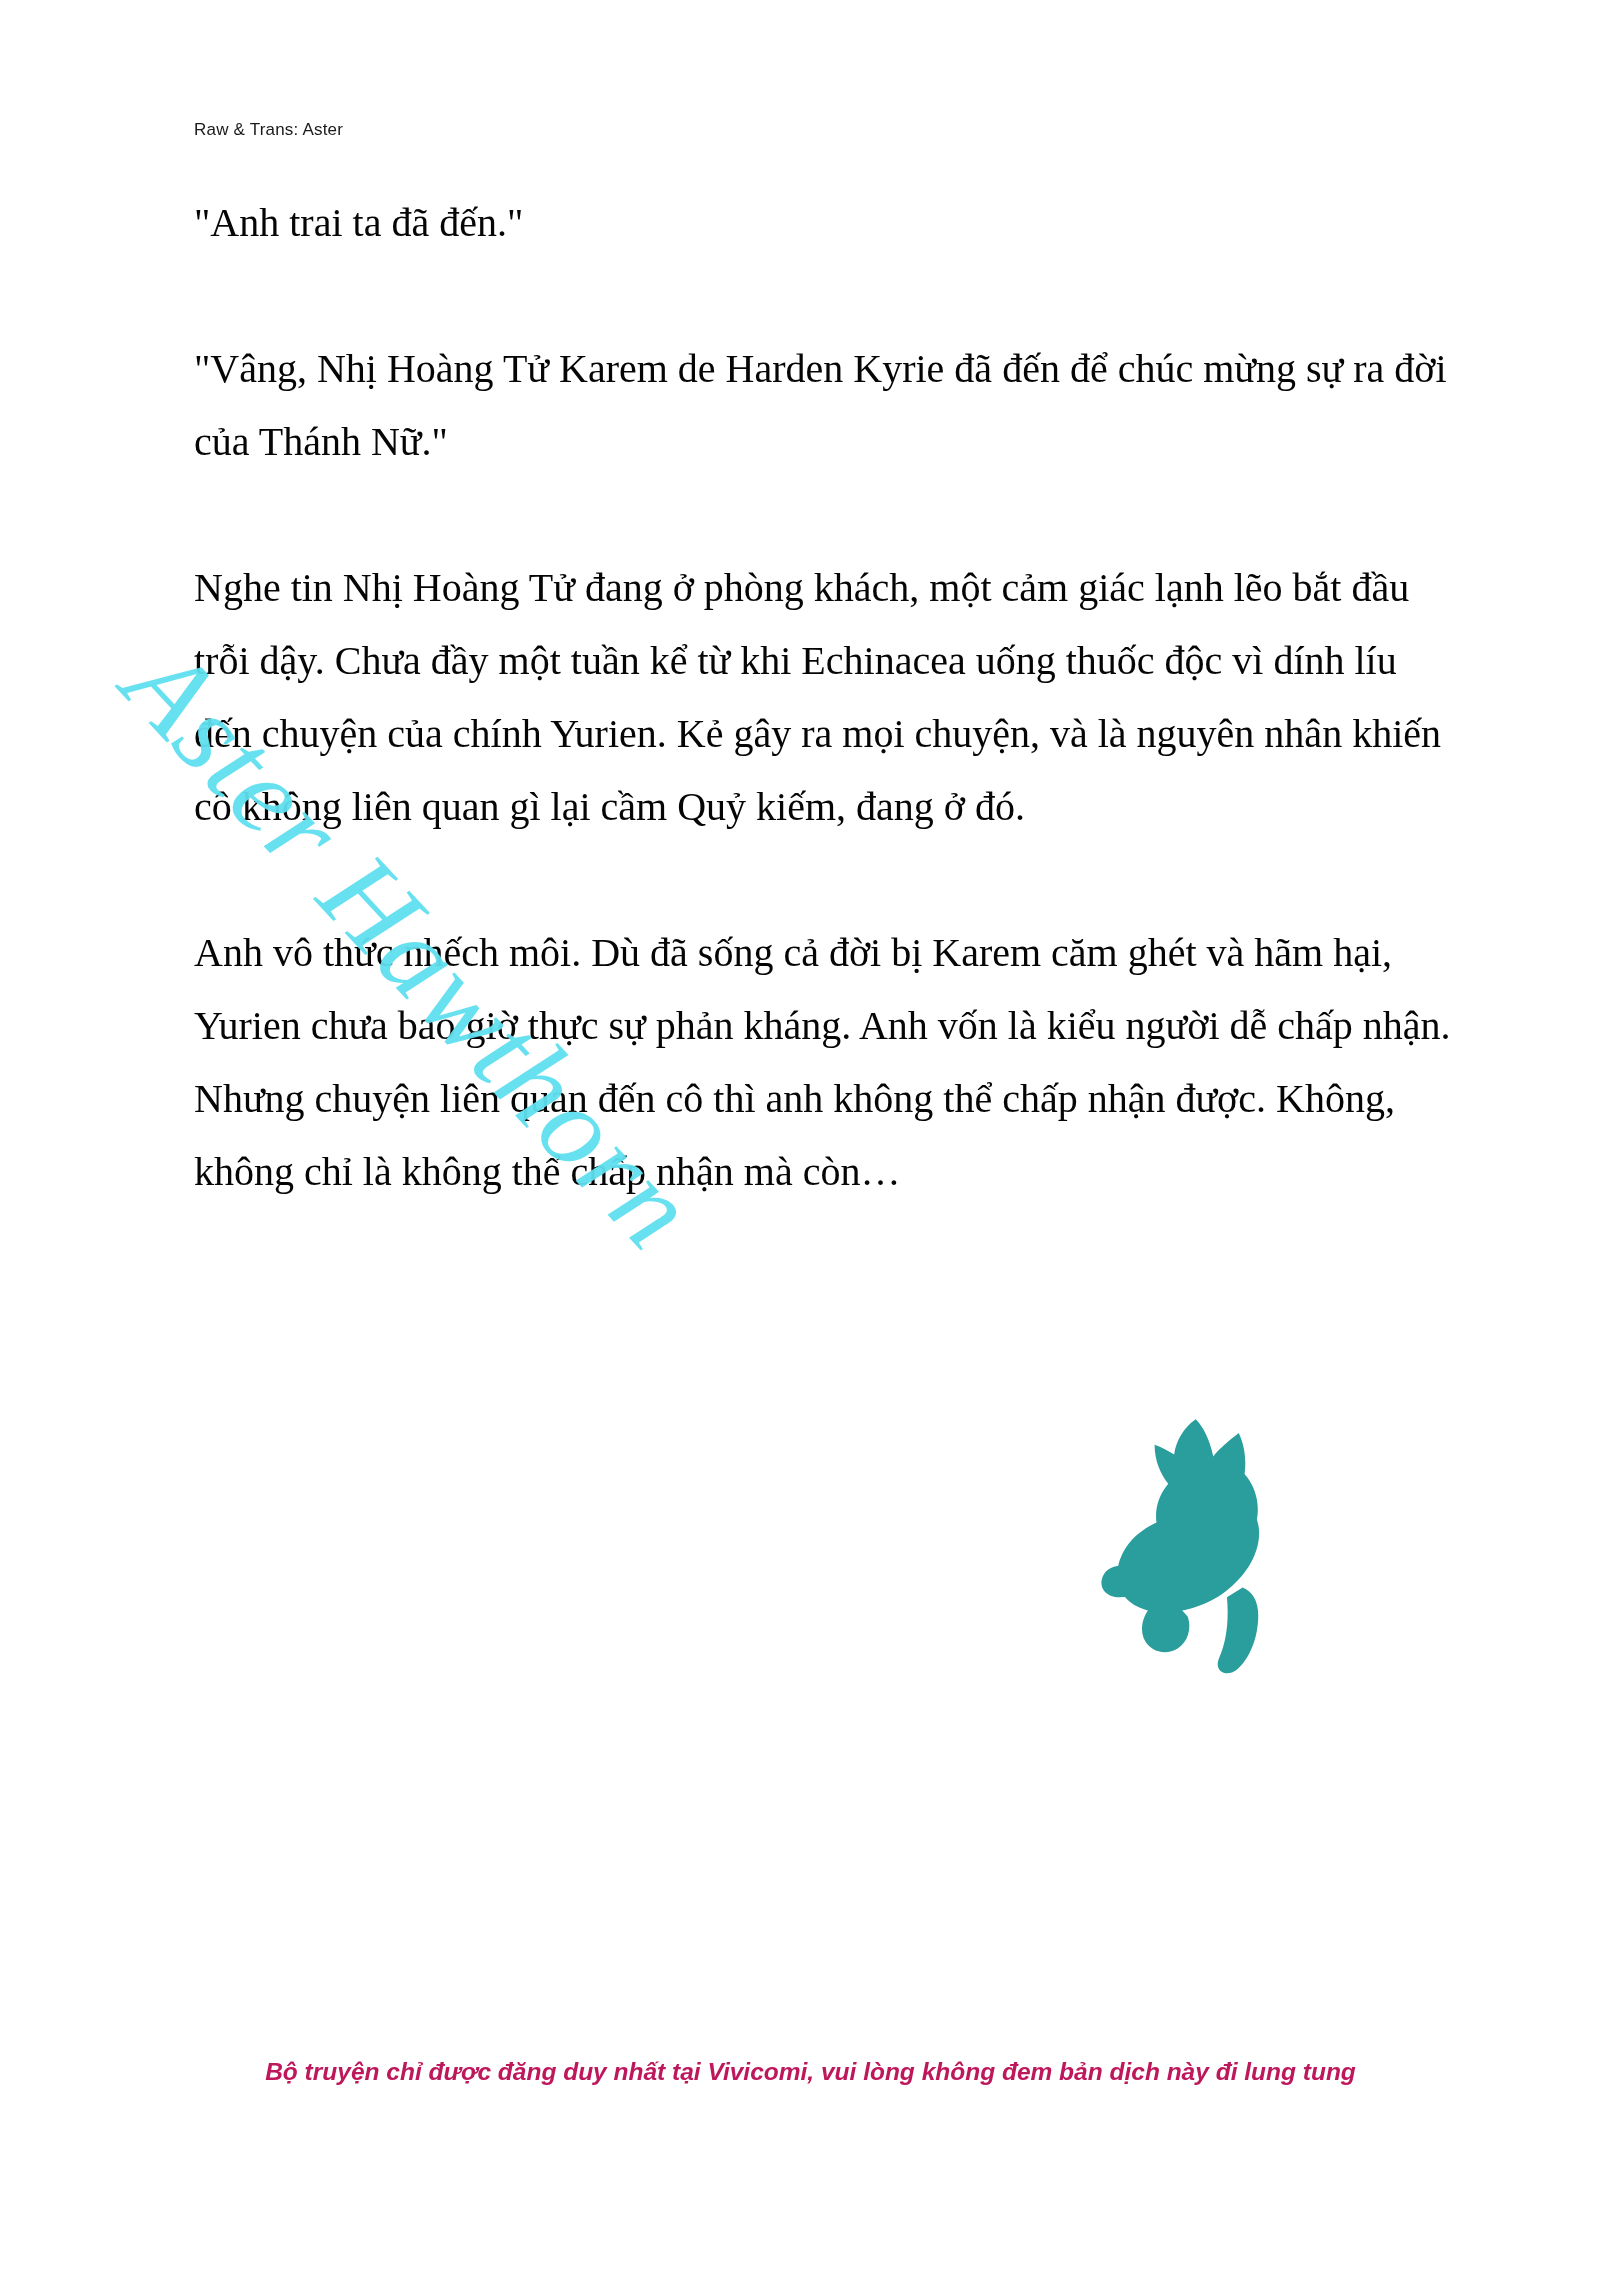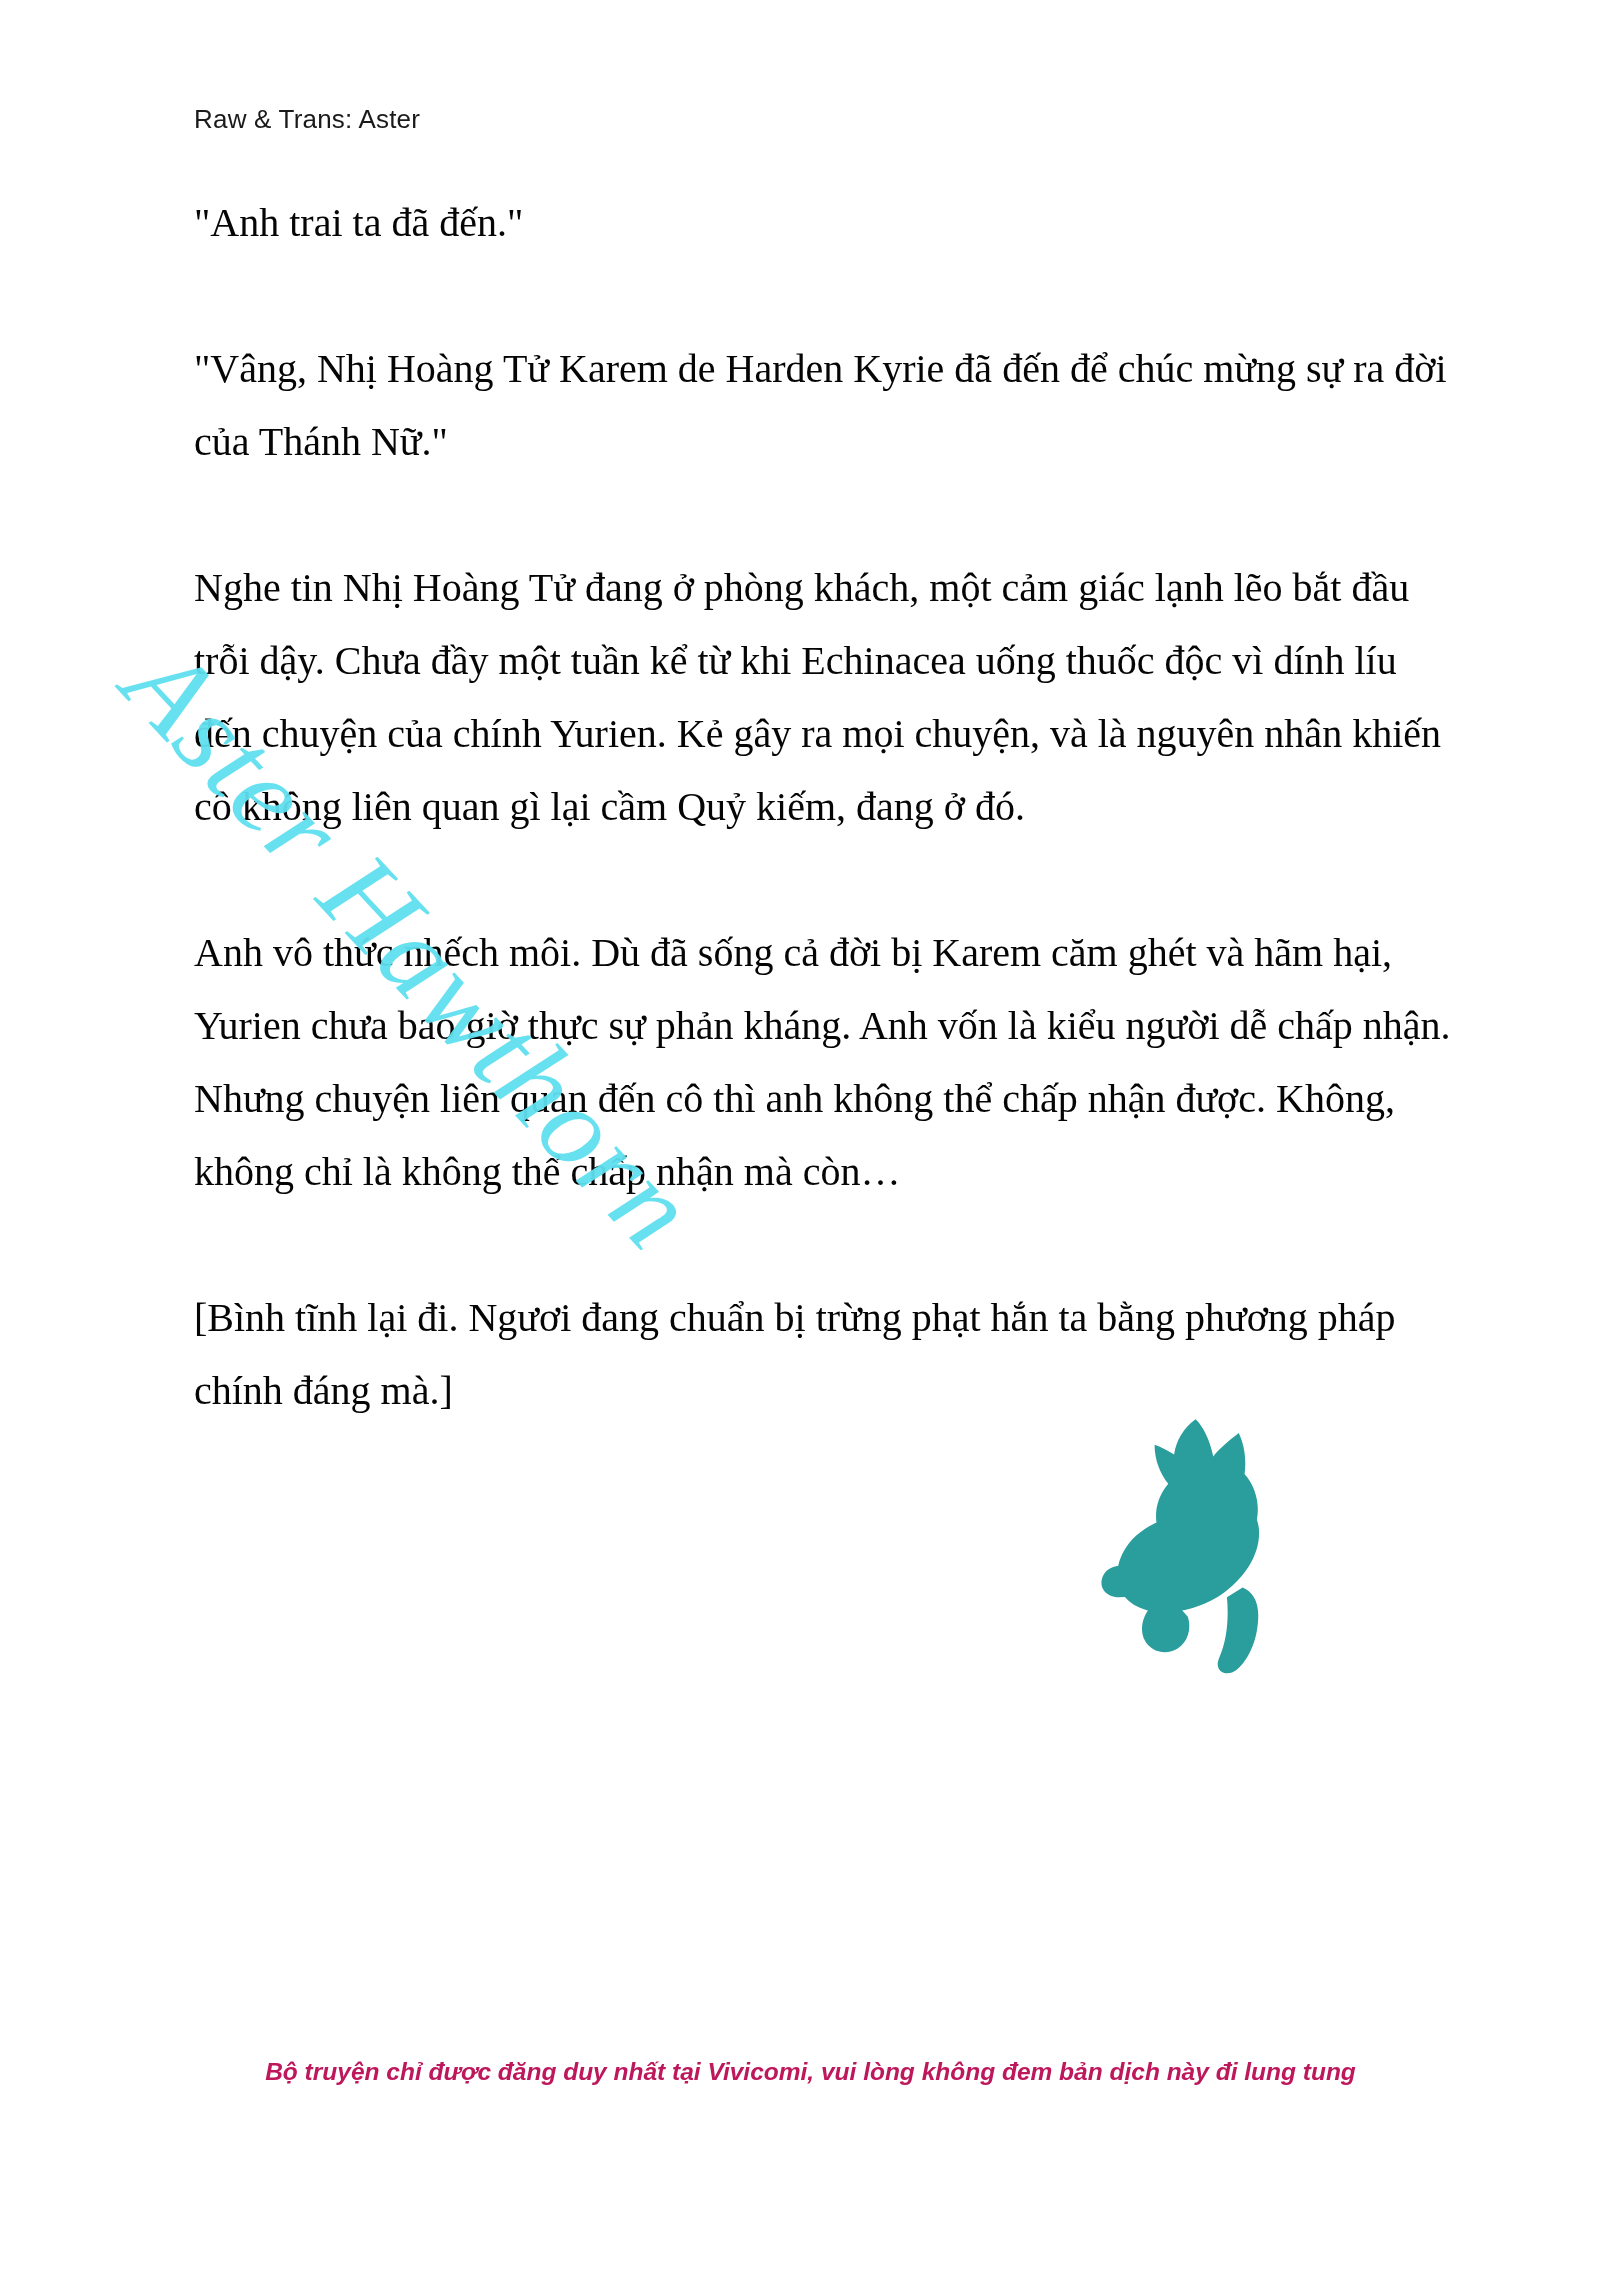--- a/index.html
+++ b/index.html
@@ -13,23 +13,23 @@
     height: 2293px;
     background: #ffffff;
     overflow: hidden;
     box-sizing: border-box;
   }
 
   
   .header {
     position: absolute;
     left: 194px;
-    top: 104px;
+    top: 120px;
     font-family: "Liberation Sans", sans-serif;
-    font-size: 26px;
+    font-size: 17px;
     color: #1a1a1a;
     letter-spacing: 0.2px;
     white-space: nowrap;
   }
 
   
   .body-col {
     position: absolute;
     left: 194px;
     top: 186px;
@@ -101,21 +101,20 @@
 
 <div class="page">
 
   <div class="header">Raw &amp; Trans: Aster</div>
 
   <div class="body-col">
     <p class="para">"Anh trai ta đã đến."</p>
     <p class="para">"Vâng, Nhị Hoàng Tử Karem de Harden Kyrie đã đến để chúc mừng sự ra đời của Thánh Nữ."</p>
     <p class="para">Nghe tin Nhị Hoàng Tử đang ở phòng khách, một cảm giác lạnh lẽo bắt đầu trỗi dậy. Chưa đầy một tuần kể từ khi Echinacea uống thuốc độc vì dính líu đến chuyện của chính Yurien. Kẻ gây ra mọi chuyện, và là nguyên nhân khiến cô không liên quan gì lại cầm Quỷ kiếm, đang ở đó.</p>
     <p class="para">Anh vô thức nhếch môi. Dù đã sống cả đời bị Karem căm ghét và hãm hại, Yurien chưa bao giờ thực sự phản kháng. Anh vốn là kiểu người dễ chấp nhận. Nhưng chuyện liên quan đến cô thì anh không thể chấp nhận được. Không, không chỉ là không thể chấp nhận mà còn…</p>
-    <p class="para">[Bình tĩnh lại đi. Ngươi đang chuẩn bị trừng phạt hắn ta bằng phương pháp chính đáng mà.]</p>
   </div>
 
   <div class="watermark">
     <div class="wm-text">Aster Hawthorn</div>
   </div>
 
   <div class="cat">
     <svg viewBox="0 0 230 270" width="225" height="265" aria-hidden="true">
       <g fill="#2a9d9d">
 

